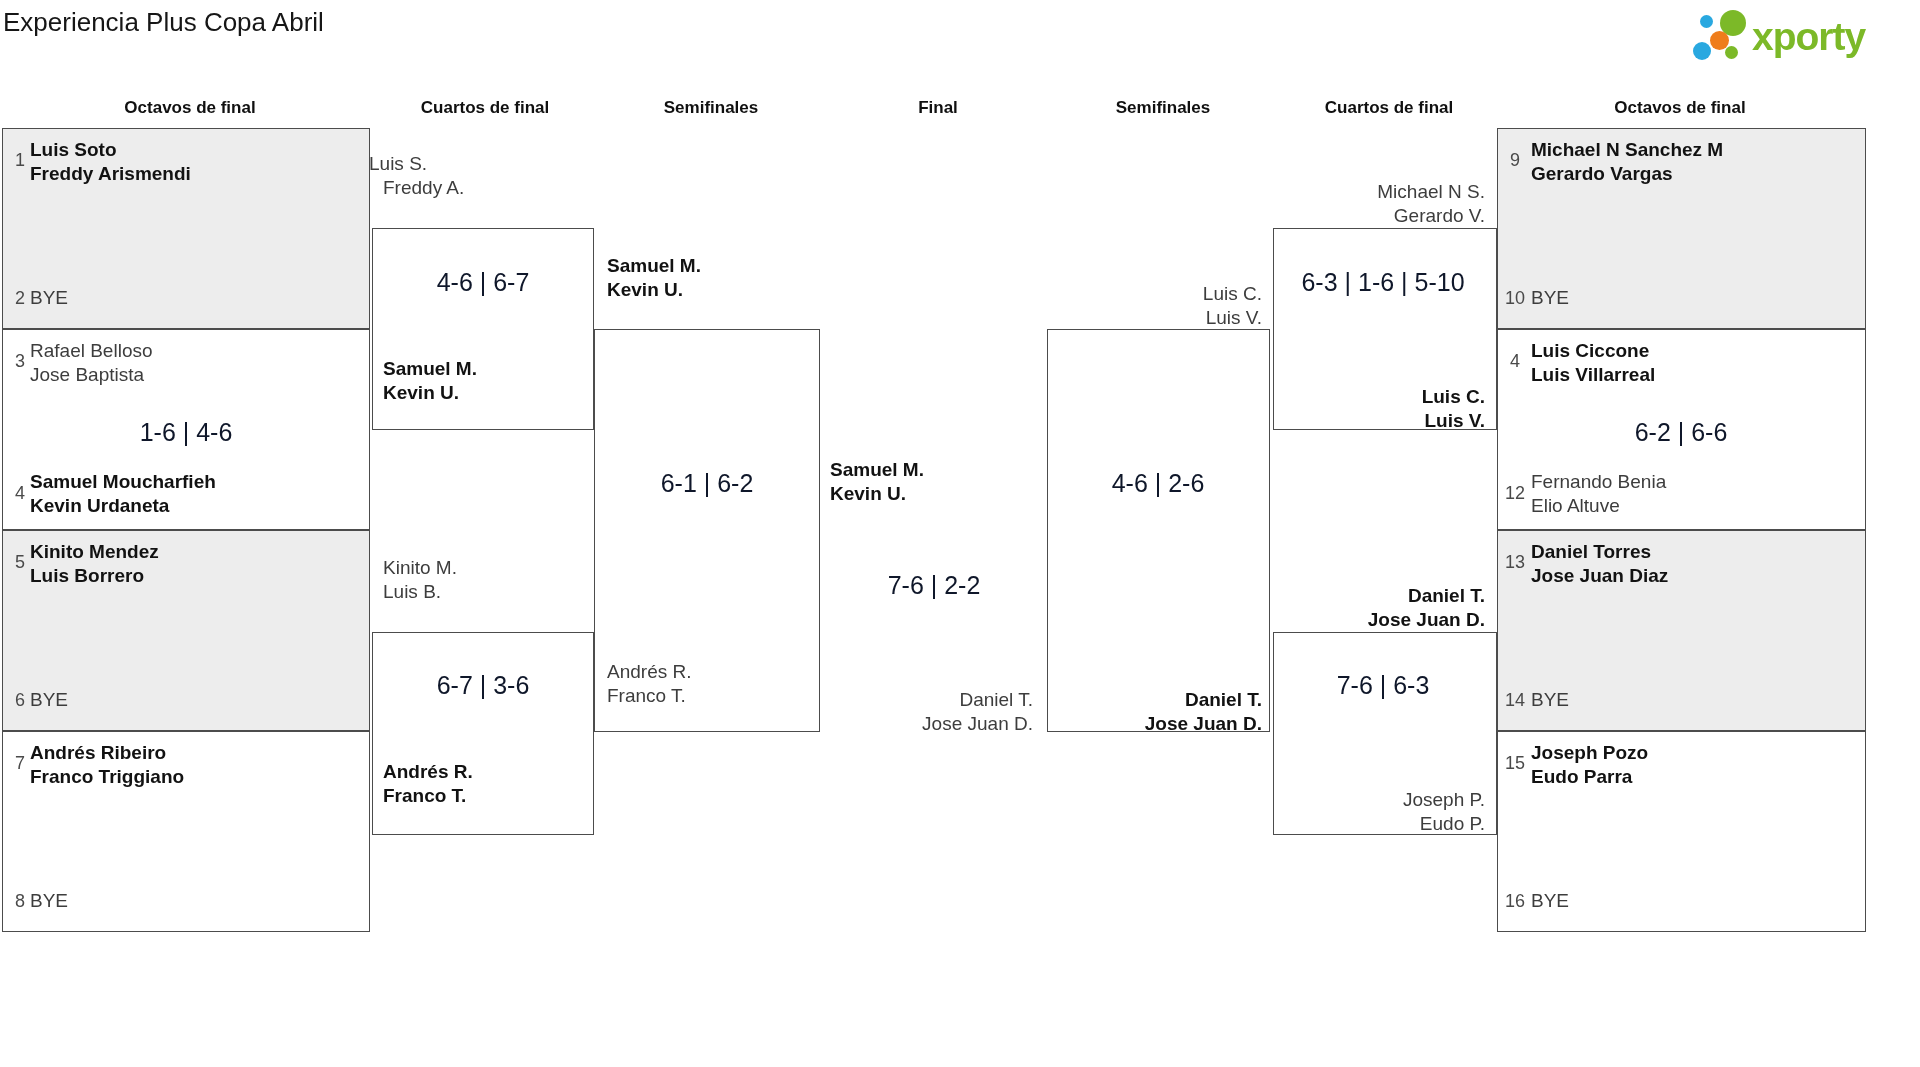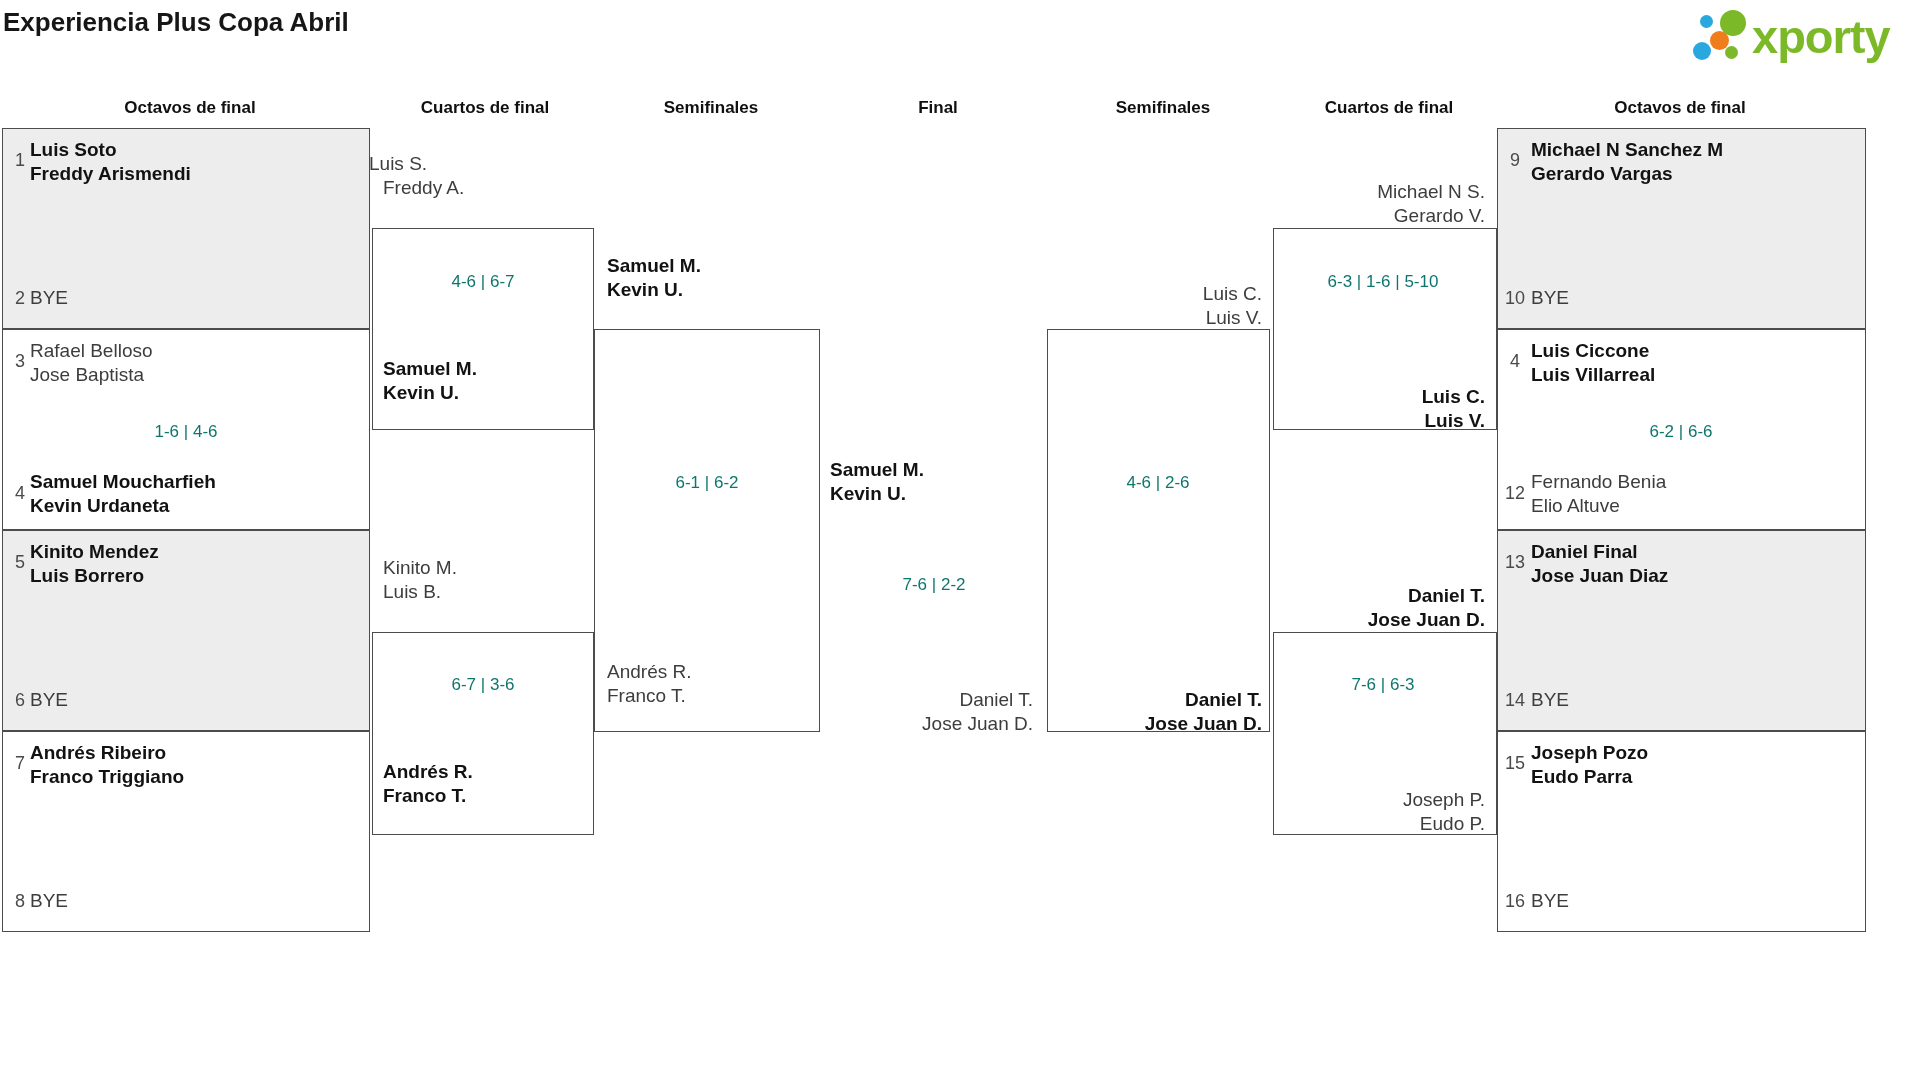--- a/index.html
+++ b/index.html
@@ -1,30 +1,30 @@
 <!DOCTYPE html>
 <html><head>
 <meta charset="utf-8">
 <style>
   html,body{margin:0;padding:0;background:#ffffff;}
   #stage{
     position:relative;width:1920px;height:1067px;background:#ffffff;
     font-family:"Liberation Sans",sans-serif;overflow:hidden;
   }
-  .title-line{position:absolute;left:3px;font-size:26px;line-height:32px;font-weight:700;color:#161616;white-space:nowrap;}
+  .title-line{position:absolute;left:3px;font-size:26px;line-height:32px;font-weight:400;color:#161616;white-space:nowrap;}
   .hdr{position:absolute;top:98px;transform:translateX(-50%);font-size:17px;font-weight:600;color:#101010;white-space:nowrap;}
   .box{position:absolute;border:1px solid #4c4c4c;box-sizing:border-box;background:transparent;}
   .gray{background:#ededed;}
   .txt{position:absolute;font-size:19px;line-height:24px;color:#3d3d3d;white-space:nowrap;}
   .bold{font-weight:700;color:#121212;}
   .seed{position:absolute;width:24px;text-align:center;font-size:18px;line-height:24px;color:#4a4a4a;white-space:nowrap;}
-  .score{position:absolute;transform:translateX(-50%);font-size:17px;line-height:24px;color:#0f766e;white-space:nowrap;}
+  .score{position:absolute;transform:translateX(-50%);font-size:25px;line-height:24px;color:#0f172a;white-space:nowrap;}
   .rt{width:200px;text-align:right;margin-top:28px;}
   .dot{position:absolute;border-radius:50%;}
-  .logo-text{position:absolute;left:1752px;top:12px;font-size:47px;line-height:50px;font-weight:700;letter-spacing:-1px;white-space:nowrap;}
+  .logo-text{position:absolute;left:1752px;top:12px;font-size:39px;line-height:50px;font-weight:700;letter-spacing:-1px;white-space:nowrap;}
 </style>
 </head>
 <body>
 
 <div id="stage">
 
   <div class="title-line" style="top:6px">Experiencia Plus Copa Abril</div>
 
   <div>
     <span class="dot" style="left: 1700px; top: 15px; width: 13px; height: 13px; background-color: rgb(41, 168, 224);"></span>
@@ -94,21 +94,21 @@
 
   <div class="seed" style="left:1503px;top:349px">4</div>
   <div class="txt bold" style="left:1531px;top:339px">Luis Ciccone</div>
   <div class="txt bold" style="left:1531px;top:363px">Luis Villarreal</div>
   <div class="score" style="left:1681px;top:420px">6-2 | 6-6</div>
   <div class="seed" style="left:1503px;top:481px">12</div>
   <div class="txt" style="left:1531px;top:470px">Fernando Benia</div>
   <div class="txt" style="left:1531px;top:494px">Elio Altuve</div>
 
   <div class="seed" style="left:1503px;top:550px">13</div>
-  <div class="txt bold" style="left:1531px;top:540px">Daniel Final</div>
+  <div class="txt bold" style="left:1531px;top:540px">Daniel Torres</div>
   <div class="txt bold" style="left:1531px;top:564px">Jose Juan Diaz</div>
   <div class="seed" style="left:1503px;top:688px">14</div>
   <div class="txt" style="left:1531px;top:688px">BYE</div>
 
   <div class="seed" style="left:1503px;top:751px">15</div>
   <div class="txt bold" style="left:1531px;top:741px">Joseph Pozo</div>
   <div class="txt bold" style="left:1531px;top:765px">Eudo Parra</div>
   <div class="seed" style="left:1503px;top:889px">16</div>
   <div class="txt" style="left:1531px;top:889px">BYE</div>
 

